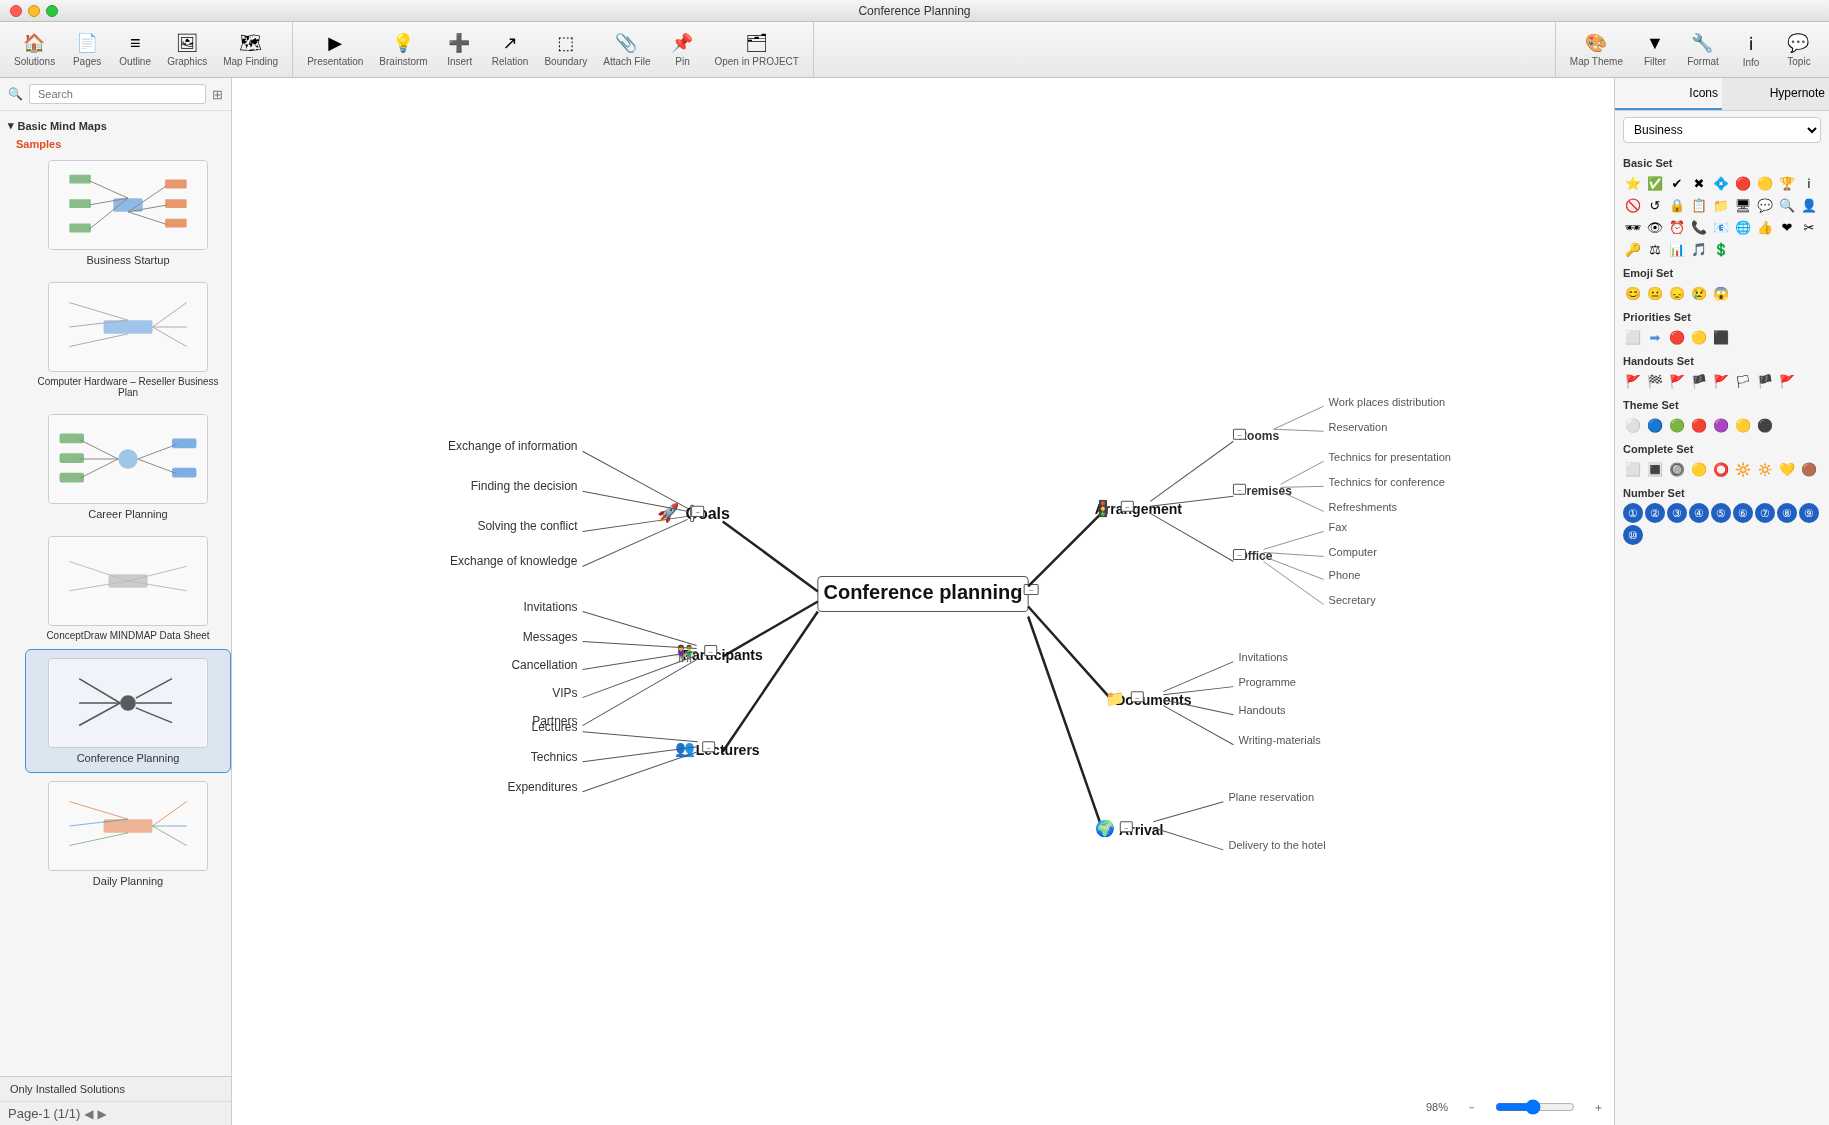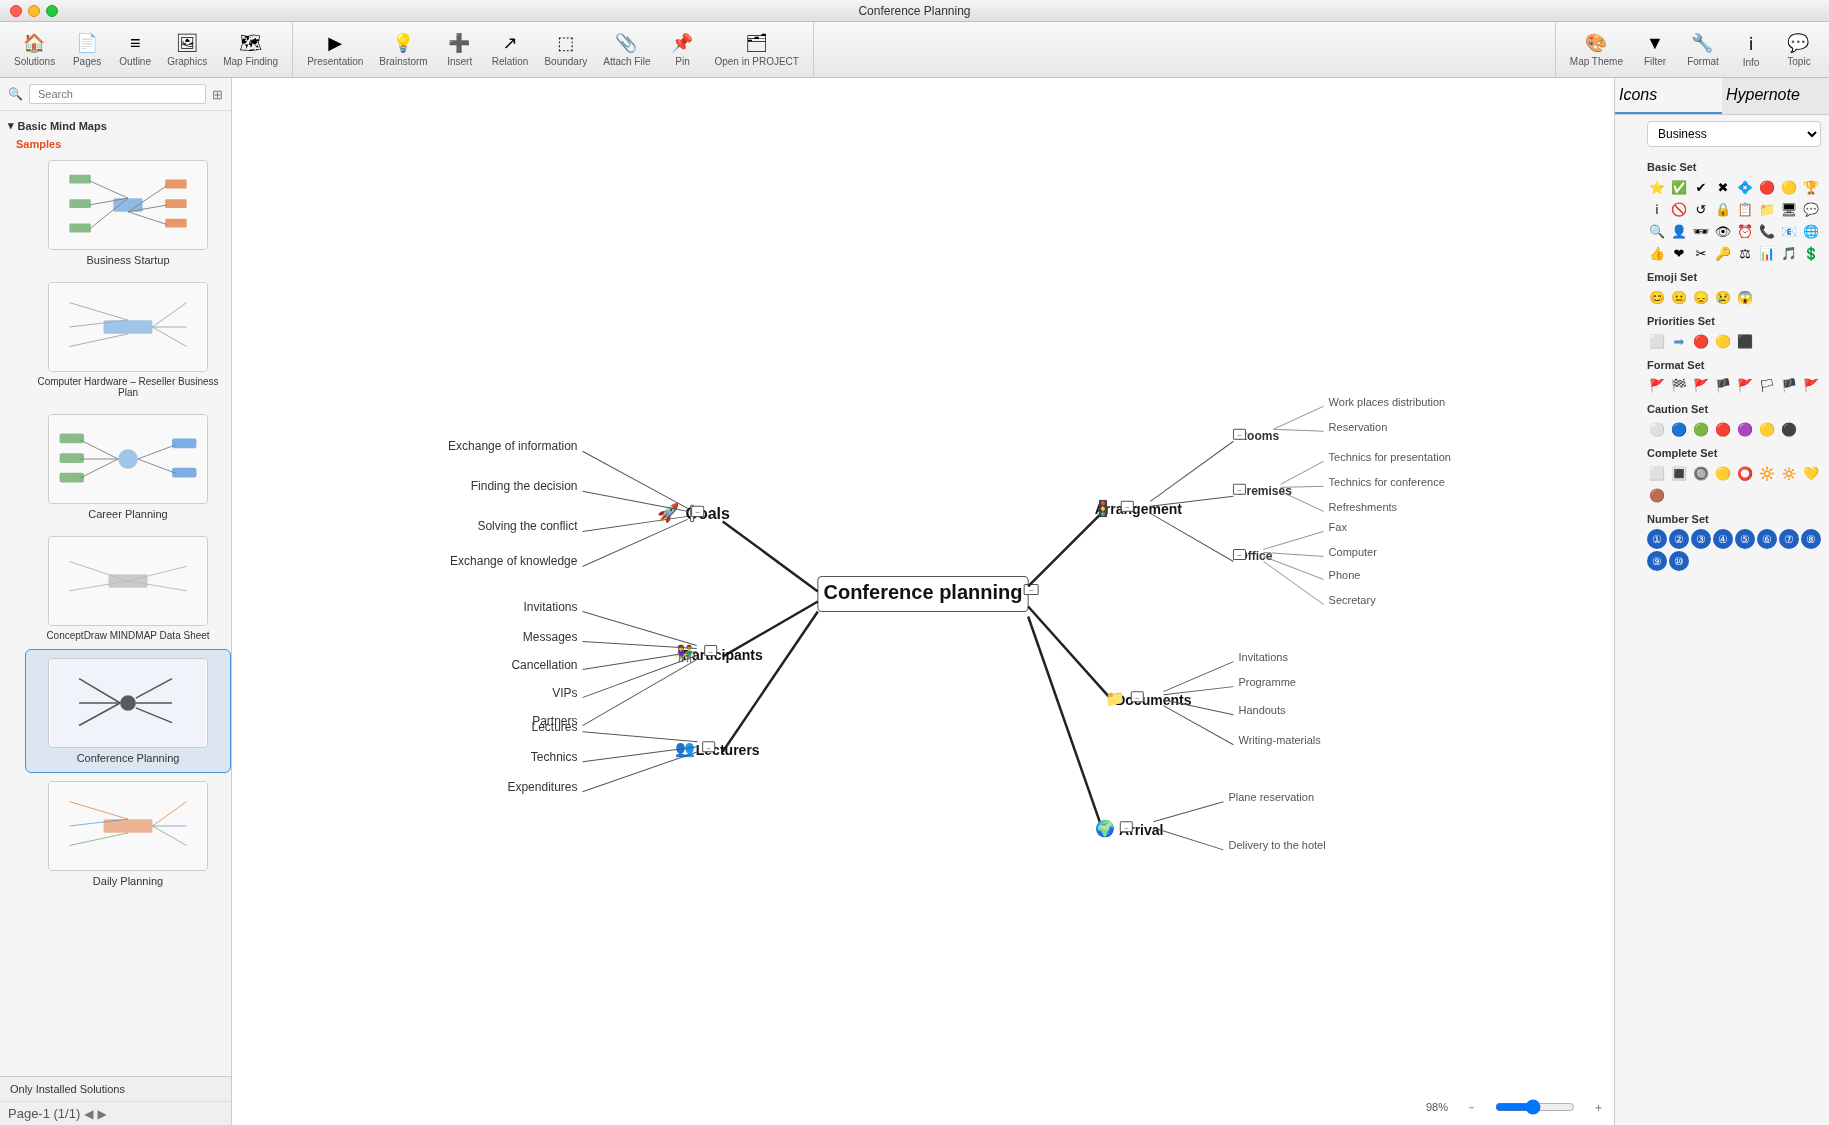--- a/index.html
+++ b/index.html
@@ -133,29 +133,28 @@
       display: flex; flex-direction: column;
       flex-shrink: 0;
     }
     .right-panel-tabs {
       display: flex;
       border-bottom: 1px solid #ccc;
       background: #e8e8e8;
     }
     .right-tab {
       flex: 1;
-      text-align: left;
+      text-align: right;
       padding: 8px 4px;
-      font-size: 16px;
+      font-size: 12px;
       cursor: pointer;
       border-bottom: 2px solid transparent;
-      font-style: italic;
     }
     .right-tab.active { background: #f5f5f5; border-bottom-color: #4a90d9; font-weight: 500; }
-    .right-panel-content { flex: 1; overflow-y: auto; padding: 6px 8px; margin-left: 24px; }
+    .right-panel-content { flex: 1; overflow-y: auto; padding: 6px 8px; }
     .icon-set-label {
       font-size: 11px; font-weight: 600; color: #333;
       margin: 8px 0 4px 0;
     }
     .icon-set-label:first-child { margin-top: 2px; }
     .icon-row { display: flex; flex-wrap: wrap; gap: 2px; margin-bottom: 4px; }
     .icon-cell {
       width: 20px; height: 20px;
       display: flex; align-items: center; justify-content: center;
       font-size: 13px; cursor: pointer; border-radius: 3px;
@@ -610,33 +609,33 @@
 
       <div class="icon-set-label">Priorities Set</div>
       <div class="icon-row">
         <span class="icon-cell">⬜</span>
         <span class="icon-cell" style="color:#4a90d9;">➡</span>
         <span class="icon-cell">🔴</span>
         <span class="icon-cell">🟡</span>
         <span class="icon-cell">⬛</span>
       </div>
 
-      <div class="icon-set-label">Format Set</div>
+      <div class="icon-set-label">Handouts Set</div>
       <div class="icon-row">
         <span class="icon-cell">🚩</span>
         <span class="icon-cell">🏁</span>
         <span class="icon-cell" style="color:orange;">🚩</span>
         <span class="icon-cell">🏴</span>
         <span class="icon-cell" style="color:#f0c040;">🚩</span>
         <span class="icon-cell">🏳</span>
         <span class="icon-cell">🏴</span>
         <span class="icon-cell" style="color:green;">🚩</span>
       </div>
 
-      <div class="icon-set-label">Caution Set</div>
+      <div class="icon-set-label">Theme Set</div>
       <div class="icon-row">
         <span class="icon-cell">⚪</span>
         <span class="icon-cell">🔵</span>
         <span class="icon-cell">🟢</span>
         <span class="icon-cell">🔴</span>
         <span class="icon-cell">🟣</span>
         <span class="icon-cell">🟡</span>
         <span class="icon-cell">⚫</span>
       </div>
 

